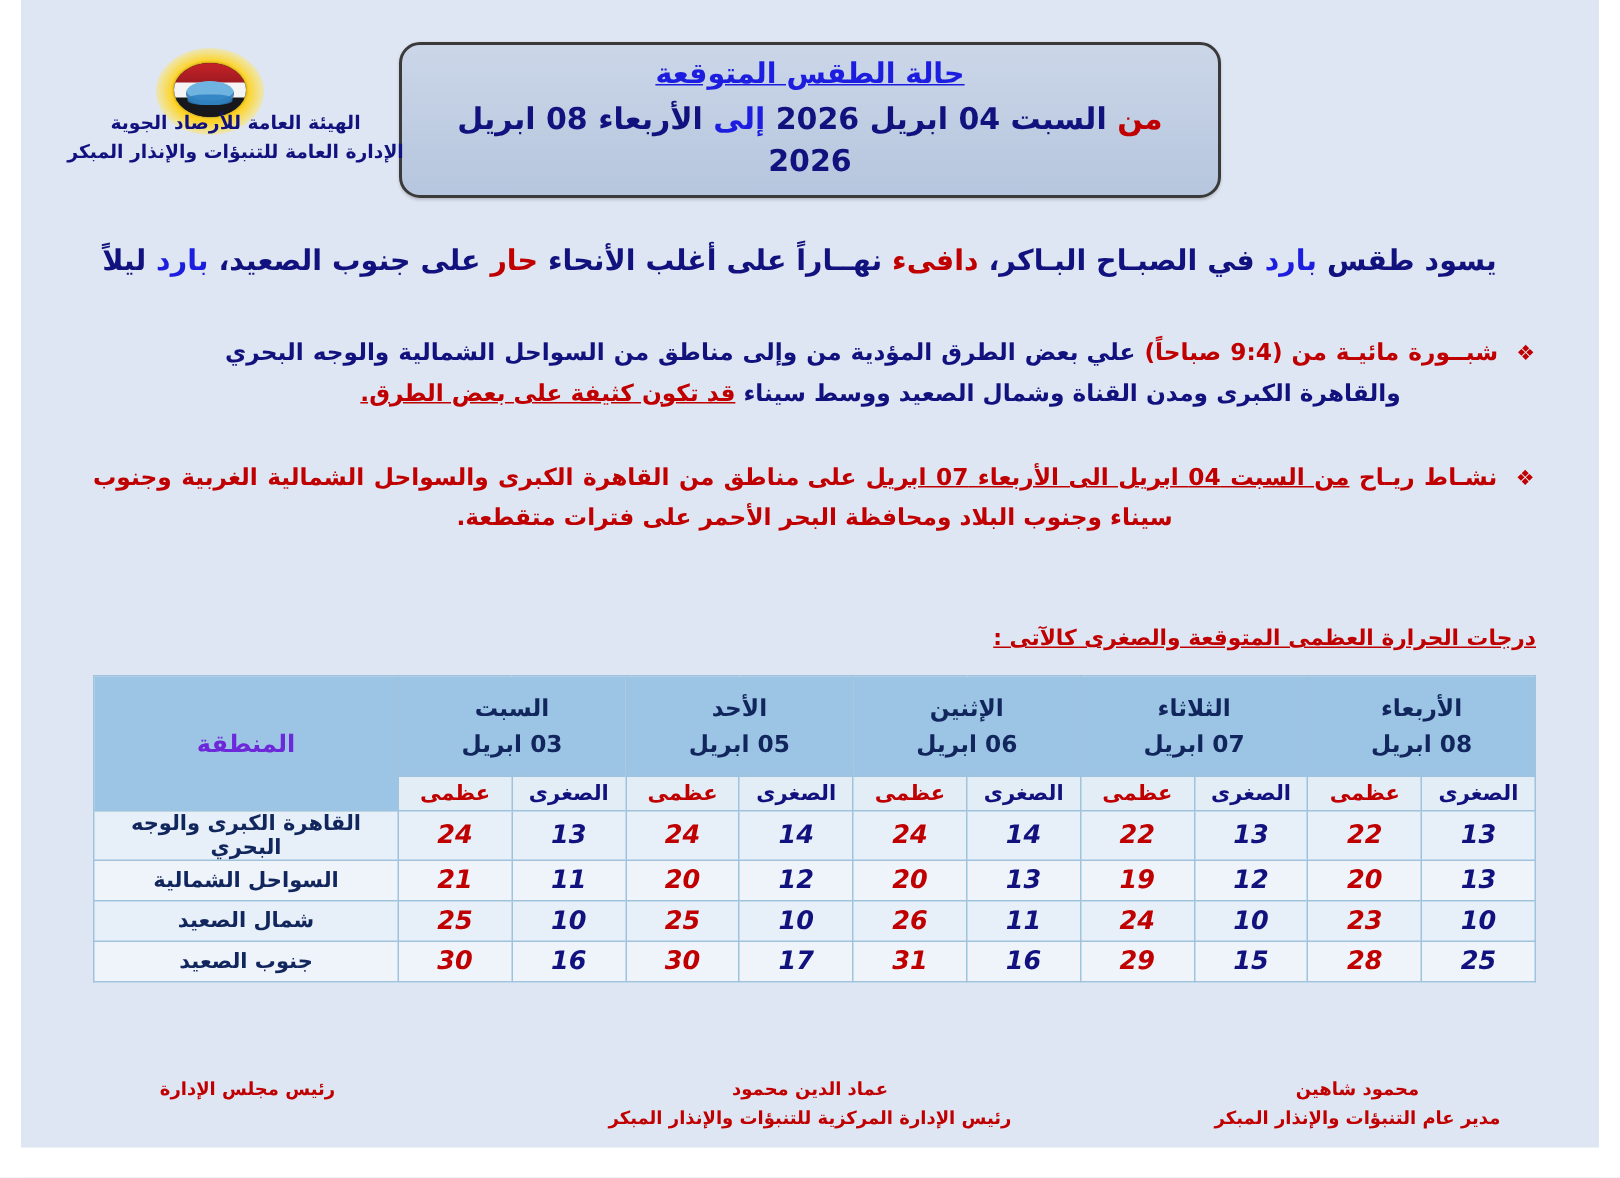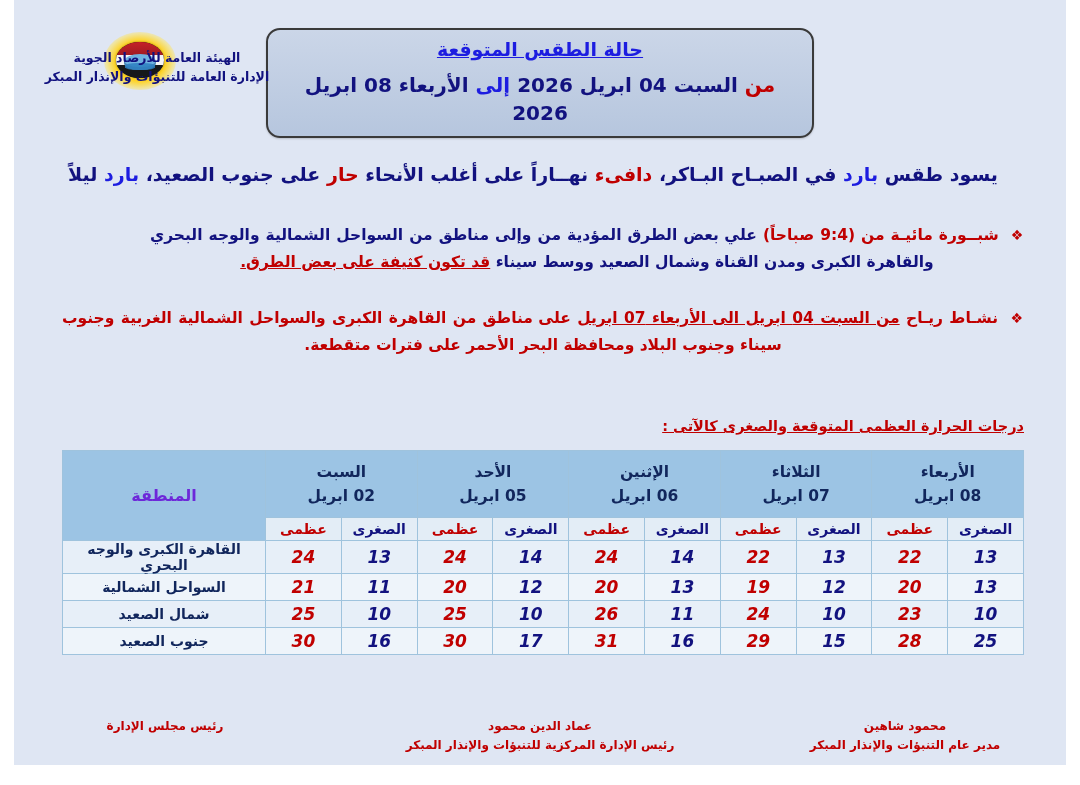--- a/index.html
+++ b/index.html
@@ -111,28 +111,28 @@
     font-weight: bold;
     color: #1d1de0;
     text-decoration: underline;
     line-height: 1.35;
   }
   .title-line2 {
     font-size: 20px;
     font-weight: bold;
     color: #12127f;
     line-height: 1.4;
-    margin-top: 8px;
+    margin-top: 2px;
   }
   .title-line2 .hl { color: #c00000; }
   .title-line2 .hl2 { color: #1d1de0; }
 
   .org {
     position: absolute;
-    top: 24px;
+    top: 48px;
     left: 18px;
     width: 250px;
     text-align: center;
     color: #12127f;
     font-size: 12.5px;
     font-weight: bold;
     line-height: 1.55;
   }
 
   
@@ -344,21 +344,21 @@
           <th class="day-head" colspan="2">
             <span class="d1">الإثنين</span>
             <span class="d2">06 ابريل</span>
           </th>
           <th class="day-head" colspan="2">
             <span class="d1">الأحد</span>
             <span class="d2">05 ابريل</span>
           </th>
           <th class="day-head" colspan="2">
             <span class="d1">السبت</span>
-            <span class="d2">02 ابريل</span>
+            <span class="d2">03 ابريل</span>
           </th>
           <th class="region-head" rowspan="2">المنطقة</th>
         </tr>
         <tr id="subhead-row">
             <th class="sub-head min">الصغرى</th>
             <th class="sub-head max">عظمى</th>
             <th class="sub-head min">الصغرى</th>
             <th class="sub-head max">عظمى</th>
             <th class="sub-head min">الصغرى</th>
             <th class="sub-head max">عظمى</th>

